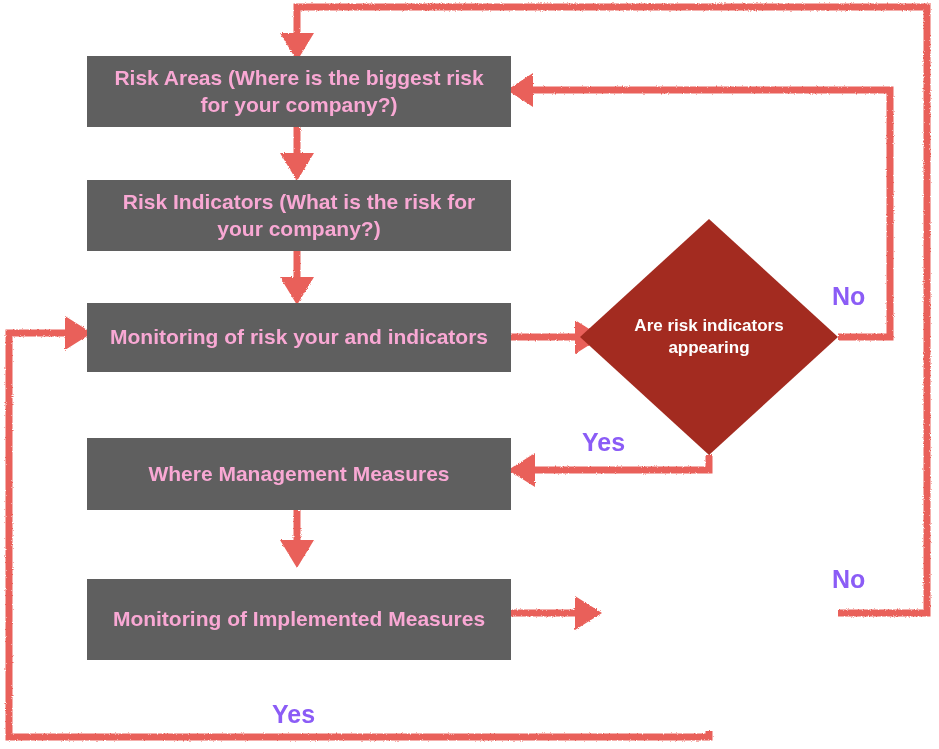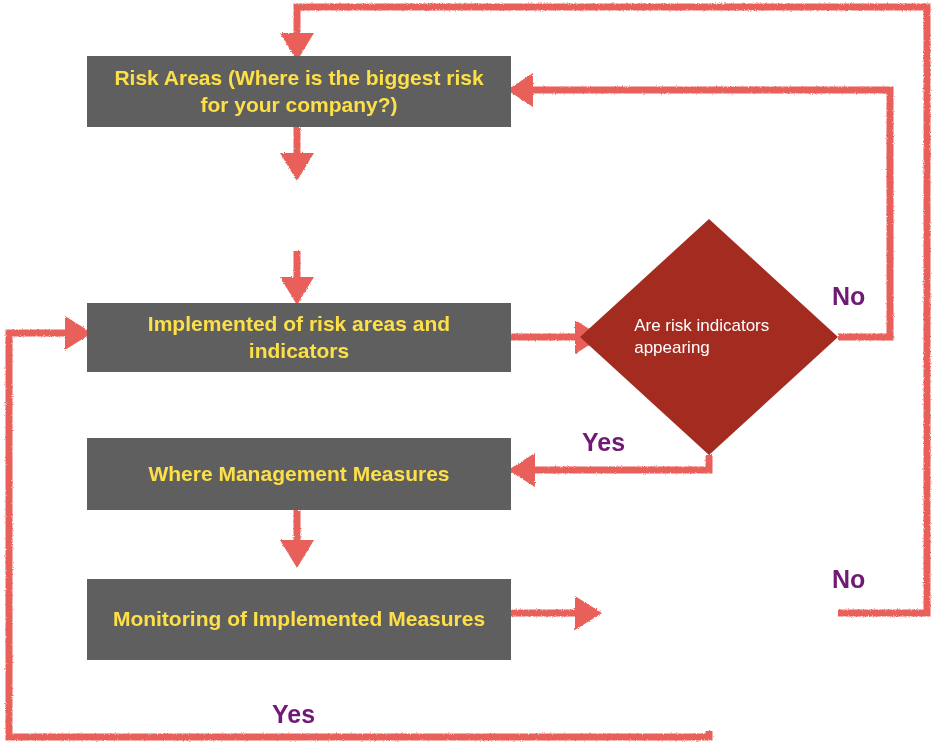--- a/index.html
+++ b/index.html
@@ -13,21 +13,21 @@
   #canvas {
     position: relative;
     width: 939px;
     height: 749px;
     background: #ffffff;
     overflow: hidden;
   }
   .proc-box {
     position: absolute;
     background: #5f5f5f;
-    color: #fde047;
+    color: #f9a8d4;
     display: flex;
     align-items: center;
     justify-content: center;
     text-align: center;
     font-weight: bold;
     font-size: 21px;
     line-height: 1.28;
     padding: 16px 12px;
     box-sizing: border-box;
     z-index: 5;
@@ -44,36 +44,36 @@
   }
   .diamond-label {
     position: absolute;
     left: 0;
     top: 0;
     width: 100%;
     height: 100%;
     display: flex;
     align-items: center;
     justify-content: center;
-    text-align: left;
+    text-align: center;
     color: #ffffff;
-    font-weight: normal;
+    font-weight: bold;
     font-size: 17px;
     line-height: 1.32;
     pointer-events: none;
   }
   .diamond-label span {
     display: block;
     width: 58%;
   }
   .edge-label {
     position: absolute;
     font-weight: bold;
     font-size: 25px;
-    color: #701a75;
+    color: #8b5cf6;
     z-index: 7;
     white-space: nowrap;
   }
   #wires {
     position: absolute;
     left: 0;
     top: 0;
     width: 939px;
     height: 749px;
     z-index: 2;
@@ -123,23 +123,26 @@
       <polygon points="575,596 575,630 602,613"></polygon>
       <polygon points="280,33 314,33 297,61"></polygon>
       <polygon points="65,316 65,350 92,333"></polygon>
     </g>
   </svg>
 
   <div class="proc-box" style="left:87px; top:56px; width:424px; height:71px;">
     <span>Risk Areas (Where is the biggest risk for your company?)</span>
   </div>
 
+  <div class="proc-box" style="left:87px; top:180px; width:424px; height:71px;">
+    <span>Risk Indicators (What is the risk for your company?)</span>
+  </div>
 
   <div class="proc-box" style="left:87px; top:303px; width:424px; height:69px;">
-    <span>Implemented of risk areas and indicators</span>
+    <span>Monitoring of risk your and indicators</span>
   </div>
 
   <div class="proc-box" style="left:87px; top:438px; width:424px; height:72px;">
     <span>Where Management Measures</span>
   </div>
 
   <div class="proc-box" style="left:87px; top:579px; width:424px; height:81px;">
     <span>Monitoring of Implemented Measures</span>
   </div>
 

